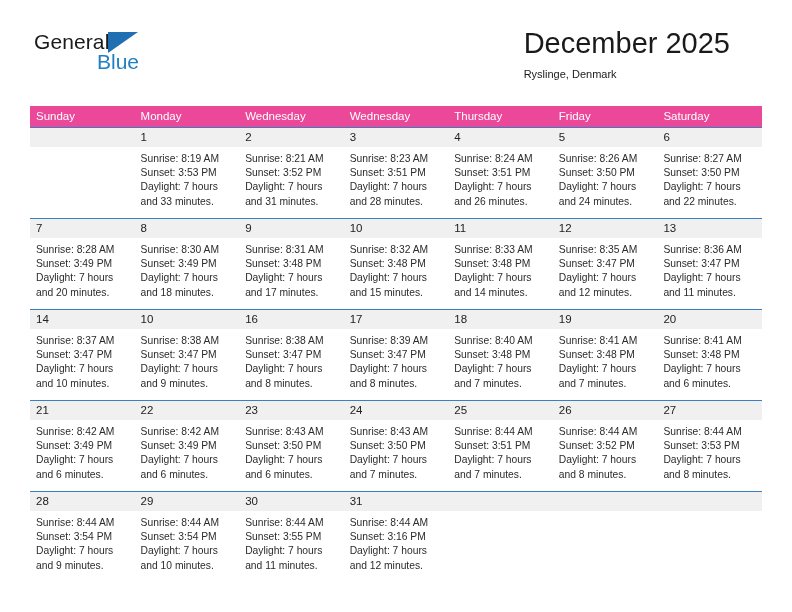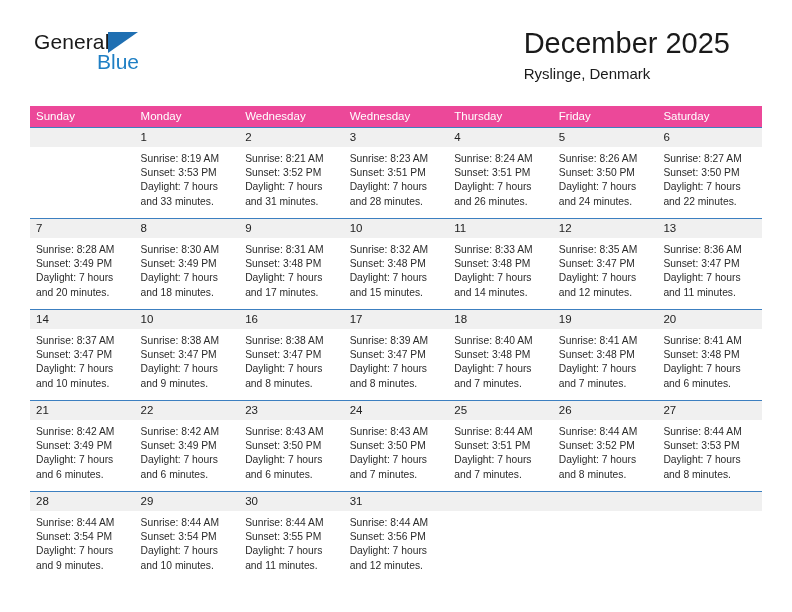--- a/index.html
+++ b/index.html
@@ -66,21 +66,21 @@
     padding-top: 0px;
   }
   .cal-title {
     font-size: 29px;
     font-weight: normal;
     color: #1a1a1a;
     line-height: 34px;
     white-space: nowrap;
   }
   .cal-sub {
-    font-size: 15px;
+    font-size: 11px;
     color: #1a1a1a;
     line-height: 20px;
     margin-top: 4px;
     white-space: nowrap;
   }
 
   
   .calendar {
     position: absolute;
     left: 30px;
@@ -508,21 +508,21 @@
                 <div>Daylight: 7 hours</div>
                 <div>and 11 minutes.</div>
               </div>
             </div>
           </td>
           <td>
             <div class="daycell filled">
               <div class="daynum">31</div>
               <div class="daybody">
                 <div>Sunrise: 8:44 AM</div>
-                <div>Sunset: 3:56 PM</div>
+                <div>Sunset: 3:16 PM</div>
                 <div>Daylight: 7 hours</div>
                 <div>and 12 minutes.</div>
               </div>
             </div>
           </td>
           <td>
             <div class="daycell empty">
               <div class="daynum"></div>
               <div class="daybody"></div>
             </div>

